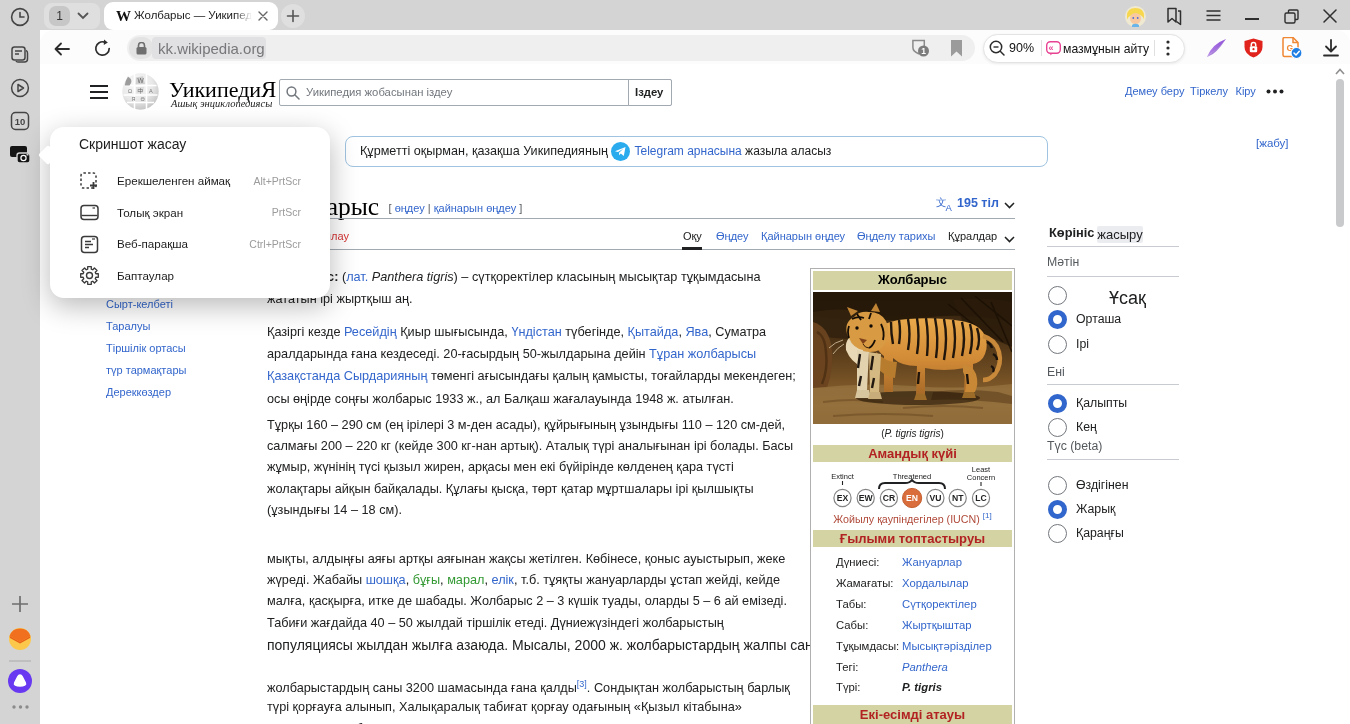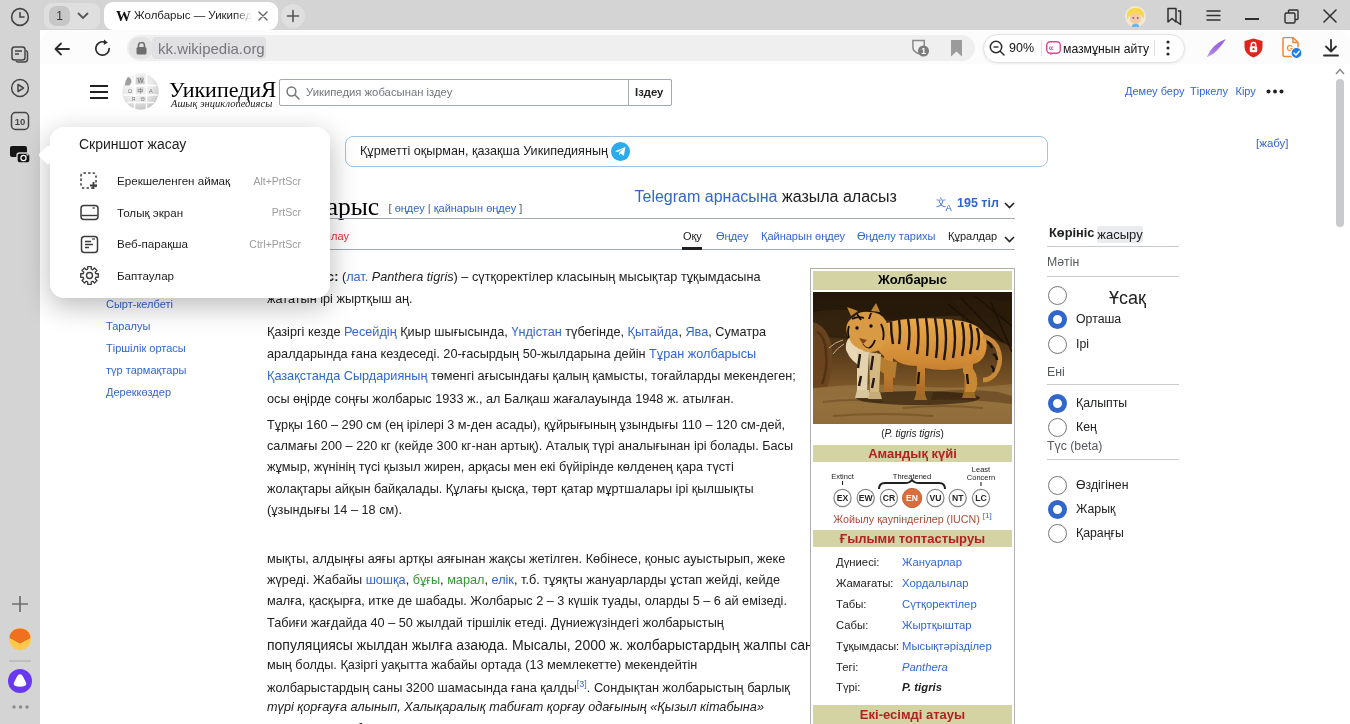--- a/index.html
+++ b/index.html
@@ -217,21 +217,21 @@
       <circle cx="2.5" cy="2.5" r="2" fill="#202122"></circle>
       <circle cx="9" cy="2.5" r="2" fill="#202122"></circle>
       <circle cx="15.5" cy="2.5" r="2" fill="#202122"></circle>
     </svg>
 <div class="abs" style="left:345px;top:136px;width:703px;height:31px;border:1px solid #9fc3e0;border-radius:8px;background:#fff;"></div>
 <div class="abs nw" style="left:360px;top:144.83px;font-size:12.6px;line-height:1;color:#202122;">Құрметті оқырман, қазақша Уикипедияның</div>
 <svg class="abs" style="left:611px;top:142px" width="19" height="19" viewBox="0 0 19 19">
       <circle cx="9.5" cy="9.5" r="9.5" fill="#2aabee"></circle>
       <path d="M4 9.3 L14.5 5 L12.8 14 L9.8 11.6 L8.2 13.2 L8 10.7 L12.3 6.8 L7 10 Z" fill="#fff"></path>
     </svg>
-<div class="abs nw" style="left:634.5px;top:145.17px;font-size:16px;line-height:1;color:#202122;margin-top:44px;"><span class="bl">Telegram арнасына</span><span class="tx"> жазыла аласыз</span></div>
+<div class="abs nw" style="left:634.5px;top:145.17px;font-size:12px;line-height:1;color:#202122;"><span class="bl">Telegram арнасына</span><span class="tx"> жазыла аласыз</span></div>
 <div class="abs nw" style="left:1256px;top:138.26px;font-size:11.5px;line-height:1;color:#202122;"><span class="bl">[жабу]</span></div>
 <div class="abs nw" style="left:267px;top:194.24px;font-size:25.5px;line-height:1;color:#000;font-family:'Liberation Serif',serif;">Жолбарыс</div>
 <div class="abs nw" style="left:388.5px;top:202.69px;font-size:11px;line-height:1;color:#202122;"><span style="color:#54595d">[</span> <span class="bl">өңдеу</span> <span style="color:#54595d">|</span> <span class="bl">қайнарын өңдеу</span> <span style="color:#54595d">]</span></div>
 <div class="abs" style="left:251px;top:218px;width:764px;height:1px;background:#a2a9b1;"></div>
 <svg class="abs" style="left:936px;top:196px" width="18" height="15" viewBox="0 0 18 15">
       <text x="0" y="10" font-size="10.5" fill="#3366cc" font-family="Liberation Sans">文</text>
       <text x="9.5" y="15" font-size="9.5" fill="#3366cc">A</text>
     </svg>
 <div class="abs nw" style="left:957px;top:197.22px;font-size:12.5px;line-height:1;color:#3366cc;font-weight:bold;">195 тіл</div>
 <svg class="abs" style="left:1004px;top:202px" width="11" height="7" viewBox="0 0 11 7">
@@ -262,23 +262,22 @@
 <div class="abs nw" style="left:267px;top:419.05px;font-size:12.7px;line-height:1;color:#202122;">Тұрқы 160 – 290 см (ең ірілері 3 м-ден асады), құйрығының ұзындығы 110 – 120 см-дей,</div>
 <div class="abs nw" style="left:267px;top:440.25px;font-size:12.7px;line-height:1;color:#202122;">салмағы 200 – 220 кг (кейде 300 кг-нан артық). Аталық түрі аналығынан ірі болады. Басы</div>
 <div class="abs nw" style="left:267px;top:461.45px;font-size:12.7px;line-height:1;color:#202122;">жұмыр, жүнінің түсі қызыл жирен, арқасы мен екі бүйірінде көлденең қара түсті</div>
 <div class="abs nw" style="left:267px;top:482.65px;font-size:12.7px;line-height:1;color:#202122;">жолақтары айқын байқалады. Құлағы қысқа, төрт қатар мұртшалары ірі қылшықты</div>
 <div class="abs nw" style="left:267px;top:503.85px;font-size:12.7px;line-height:1;color:#202122;">(ұзындығы 14 – 18 см).</div>
 <div class="abs nw" style="left:267px;top:552.95px;font-size:12.7px;line-height:1;color:#202122;">мықты, алдыңғы аяғы артқы аяғынан жақсы жетілген. Көбінесе, қоныс ауыстырып, жеке</div>
 <div class="abs nw" style="left:267px;top:574.15px;font-size:12.7px;line-height:1;color:#202122;">жүреді. Жабайы <span class="bl">шошқа</span>, <span class="gr">бұғы</span>, <span class="gr">марал</span>, <span class="bl">елік</span>, т.б. тұяқты жануарларды ұстап жейді, кейде</div>
 <div class="abs nw" style="left:267px;top:595.35px;font-size:12.7px;line-height:1;color:#202122;">малға, қасқырға, итке де шабады. Жолбарыс 2 – 3 күшік туады, оларды 5 – 6 ай емізеді.</div>
 <div class="abs nw" style="left:267px;top:616.55px;font-size:12.7px;line-height:1;color:#202122;">Табиғи жағдайда 40 – 50 жылдай тіршілік етеді. Дүниежүзіндегі жолбарыстың</div>
 <div class="abs nw" style="left:267px;top:637.75px;font-size:14px;line-height:1;color:#202122;">популяциясы жылдан жылға азаюда. Мысалы, 2000 ж. жолбарыстардың жалпы саны 7</div>
-<div class="abs nw" style="left:267px;top:658.95px;font-size:12.7px;line-height:1;color:#202122;">мың болды. Қазіргі уақытта жабайы ортада (13 мемлекетте) мекендейтін</div>
 <div class="abs nw" style="left:267px;top:680.15px;font-size:12.7px;line-height:1;color:#202122;">жолбарыстардың саны 3200 шамасында ғана қалды<sup style="font-size:9px;"><span class="bl">[3]</span></sup>. Сондықтан жолбарыстың барлық</div>
-<div class="abs nw" style="left:267px;top:701.35px;font-size:12.7px;line-height:1;color:#202122;font-style:italic;">түрі қорғауға алынып, Халықаралық табиғат қорғау одағының «Қызыл кітабына»</div>
+<div class="abs nw" style="left:267px;top:701.35px;font-size:12.7px;line-height:1;color:#202122;">түрі қорғауға алынып, Халықаралық табиғат қорғау одағының «Қызыл кітабына»</div>
 <div class="abs nw" style="left:267px;top:722.55px;font-size:12.7px;line-height:1;color:#202122;">енгізілген. Жолбарысты қазақ халқы ежелден күштіліктің символы санаған. 12 - 13-</div>
 <div class="abs" style="left:810px;top:268px;width:205px;height:460px;border:1px solid #b0b0b0;background:#fff;"></div>
 <div class="abs" style="left:813px;top:271px;width:199px;height:18.5px;background:#d3d3a4;text-align:center;font-size:13px;font-weight:bold;color:#000;line-height:18.5px;">Жолбарыс</div>
 <svg class="abs" style="left:813px;top:292px" width="199" height="132" viewBox="0 0 199 132">
 <defs>
 <linearGradient id="tbg" x1="0" y1="0" x2="0" y2="1">
 <stop offset="0" stop-color="#2c1d0d"></stop>
           <stop offset="0.35" stop-color="#4a3115"></stop>
           <stop offset="0.7" stop-color="#7a5527"></stop>
           <stop offset="1" stop-color="#8d6733"></stop>

